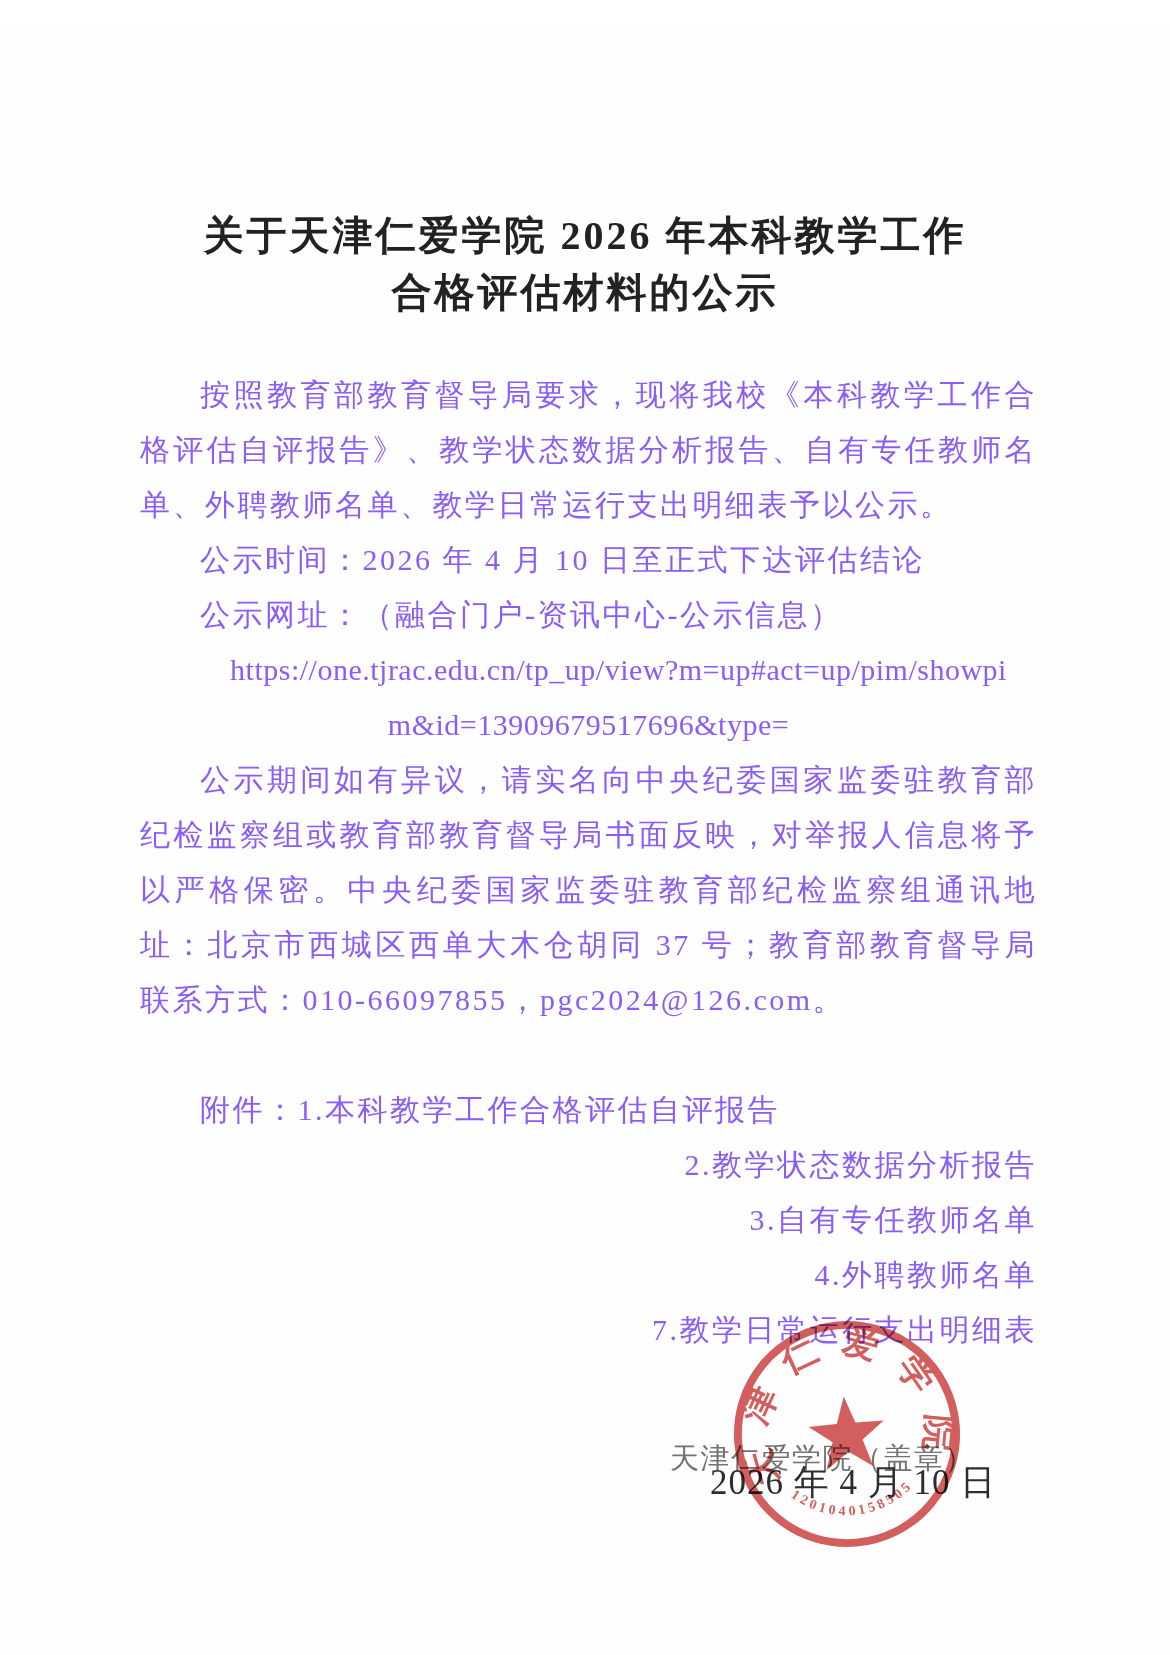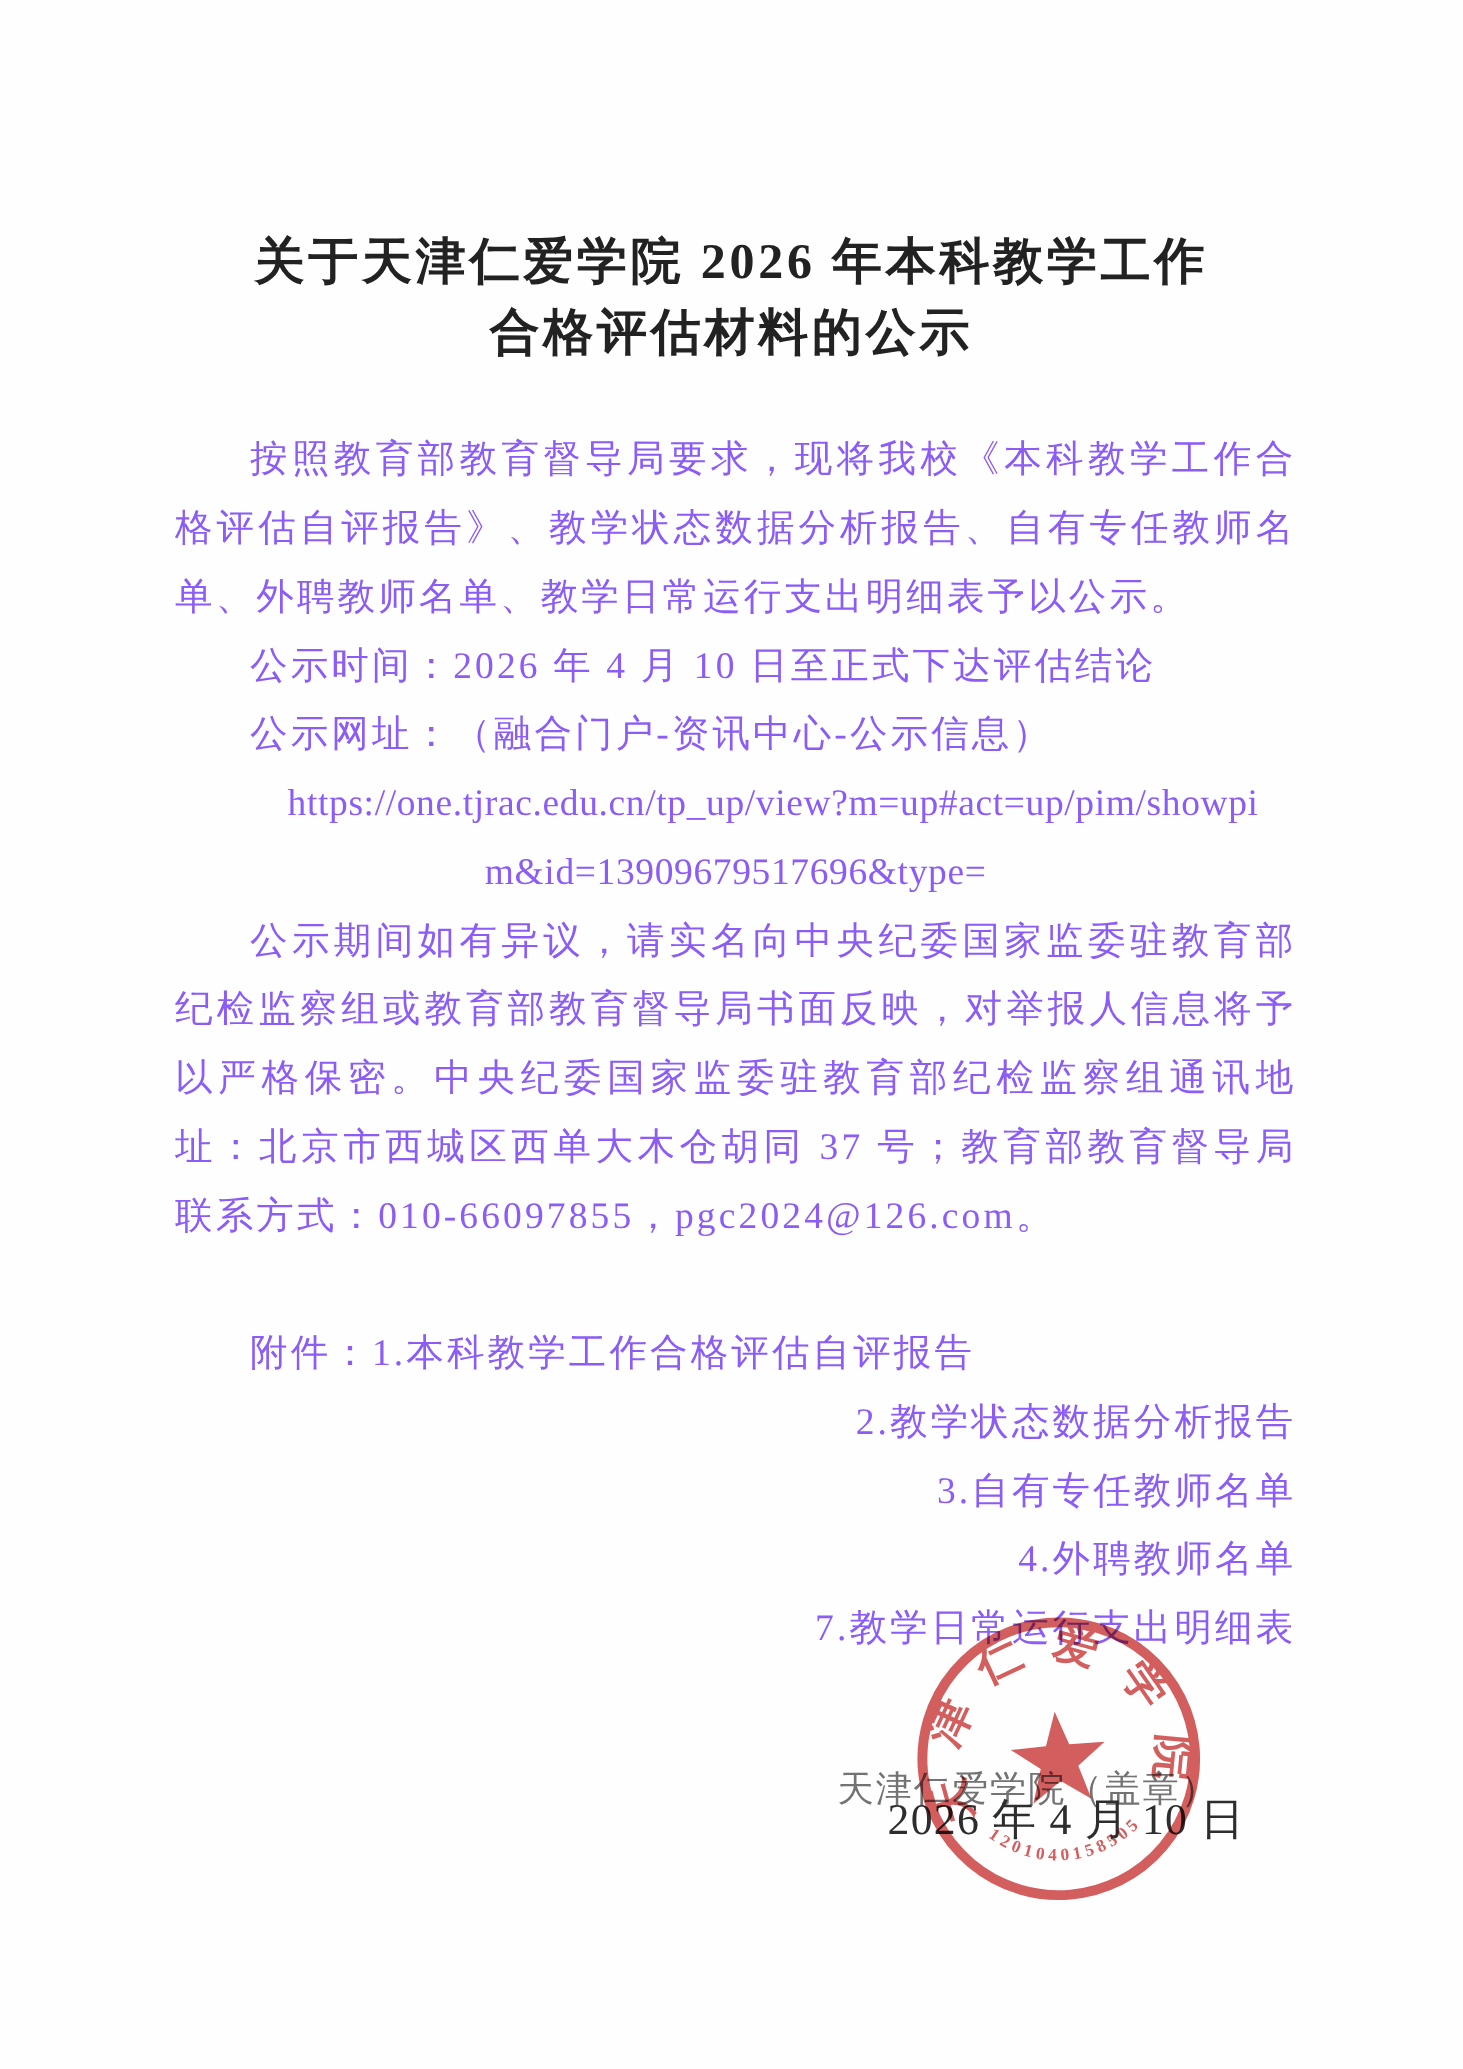--- a/index.html
+++ b/index.html
@@ -8,20 +8,21 @@
     background: #ffffff;
     font-family: "Liberation Serif", "DejaVu Serif", serif;
     color: #2d2d2d;
     position: relative;
     overflow: hidden;
   }
   .page {
     position: absolute;
     inset: 0;
     background: #fefefe;
+    margin-top: 27px;
   }
   .title {
     text-align: center;
     padding-top: 180px;
     font-size: 40px;
     font-weight: bold;
     line-height: 57px;
     letter-spacing: 3px;
     color: #222222;
   }

